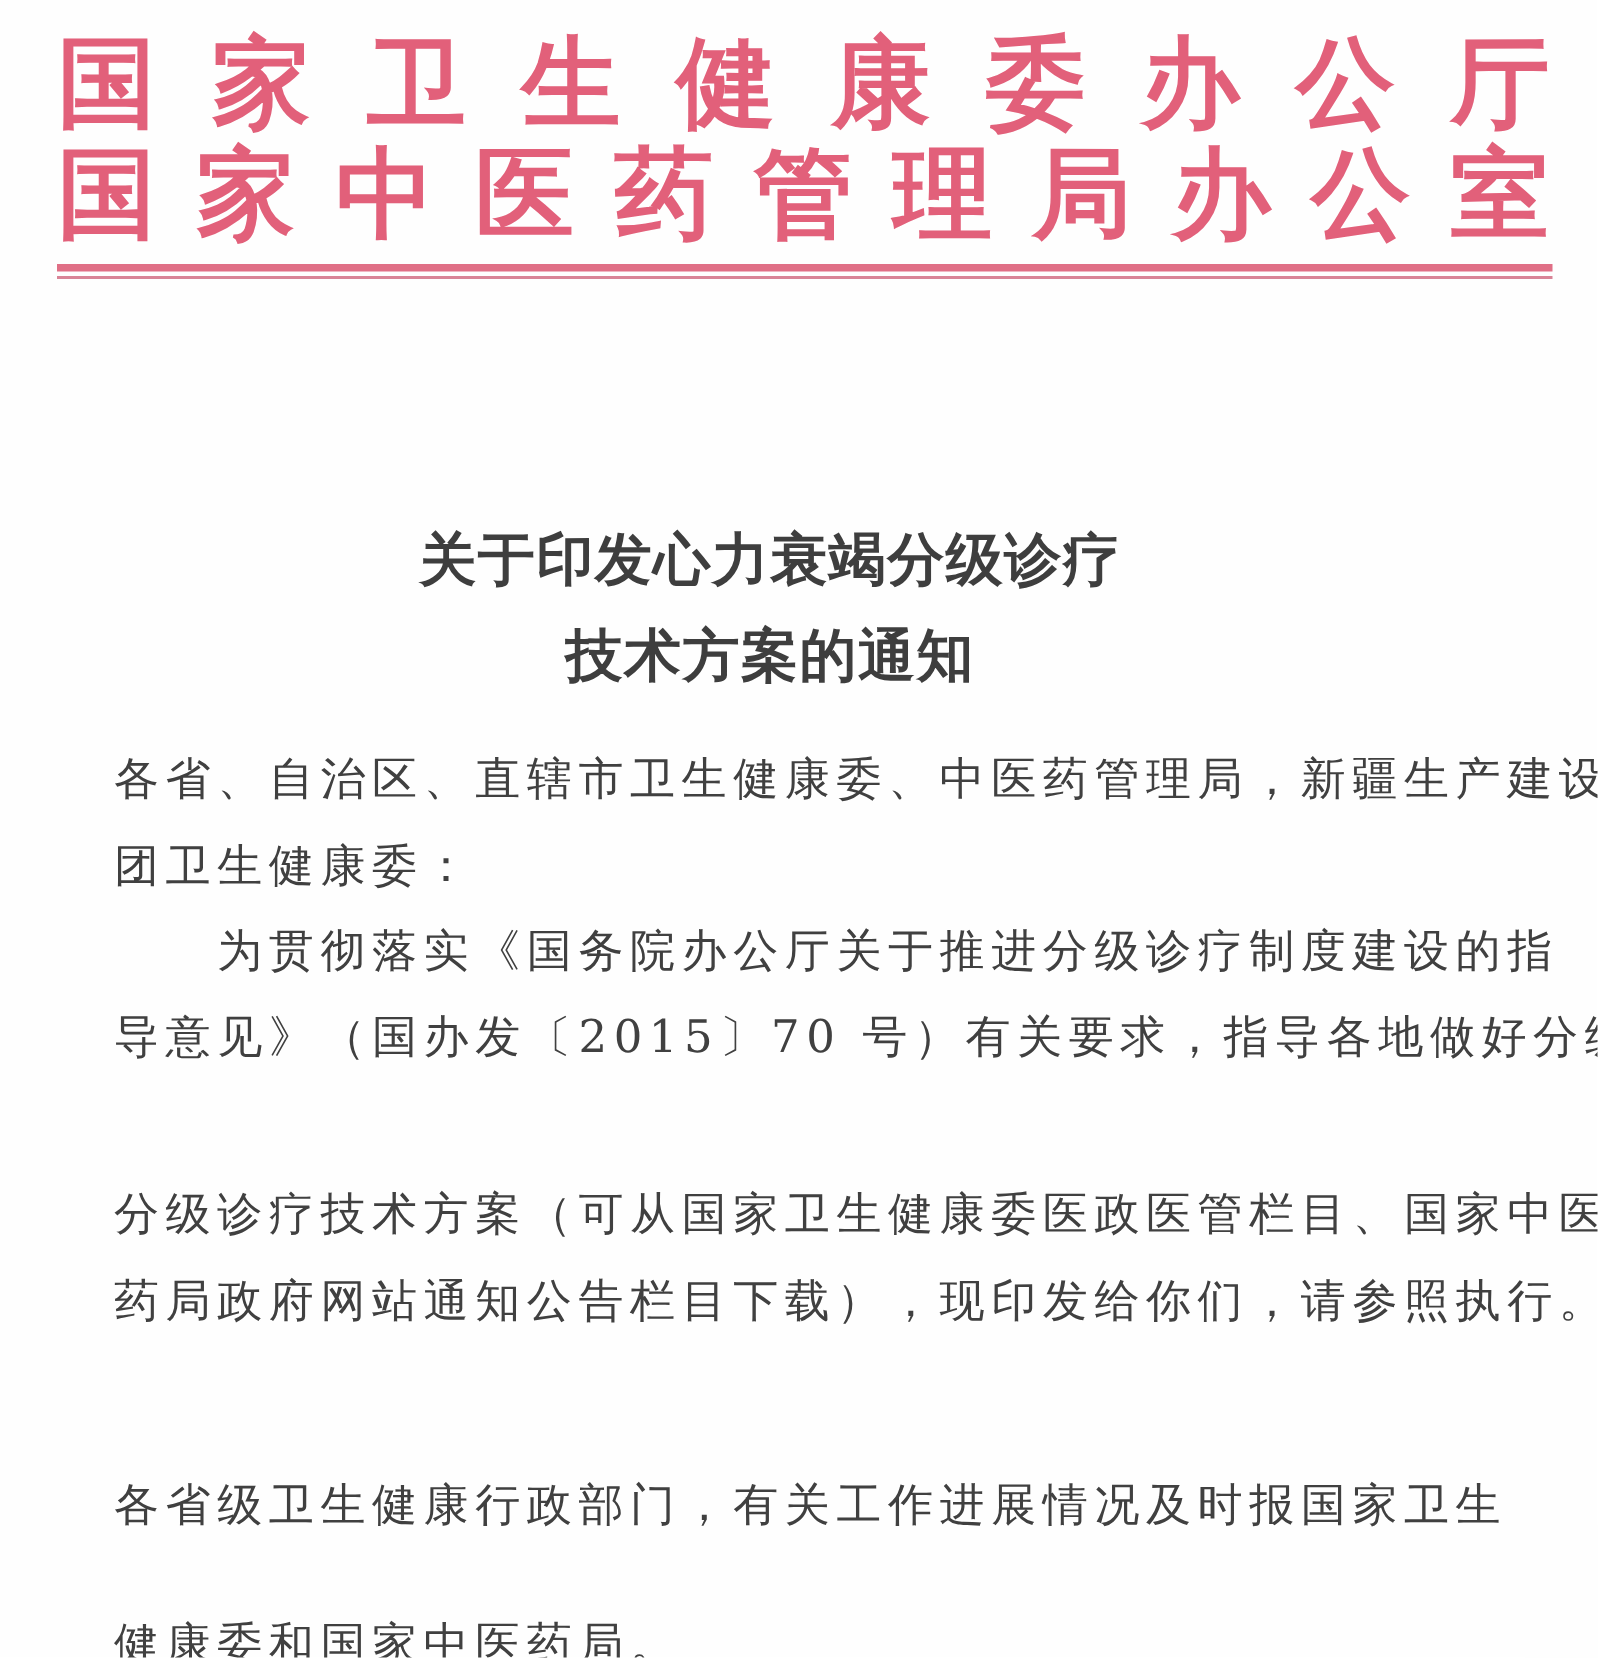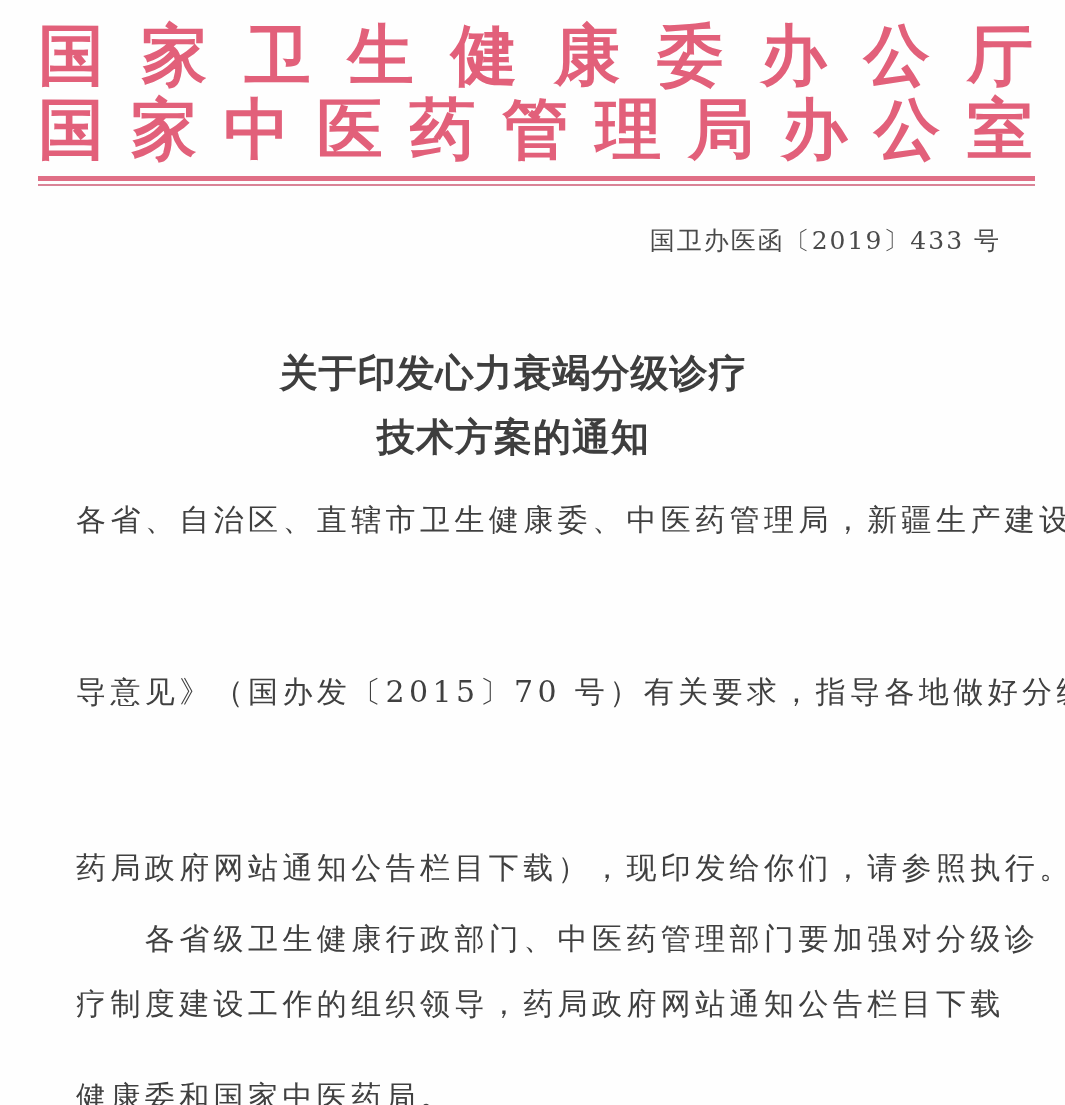--- a/index.html
+++ b/index.html
@@ -114,25 +114,26 @@
     <span>理</span>
     <span>局</span>
     <span>办</span>
     <span>公</span>
     <span>室</span>
   </div>
 
   <div class="rule-thick"></div>
   <div class="rule-thin"></div>
 
-  <div class="doc-number">国卫办医函〔2019〕433 号</div>
 
   <div class="title l1">关于印发心力衰竭分级诊疗</div>
   <div class="title l2">技术方案的通知</div>
 
   <div class="body-text" style="top:505px;">各省、自治区、直辖市卫生健康委、中医药管理局，新疆生产建设兵</div>
+  <div class="body-text" style="top:563px;">团卫生健康委：</div>
+  <div class="body-text" style="top:620px;">　　为贯彻落实《国务院办公厅关于推进分级诊疗制度建设的指</div>
   <div class="body-text" style="top:677px;">导意见》（国办发〔2015〕70 号）有关要求，指导各地做好分级诊疗</div>
+  <div class="body-text" style="top:795px;">分级诊疗技术方案（可从国家卫生健康委医政医管栏目、国家中医</div>
   <div class="body-text" style="top:853px;">药局政府网站通知公告栏目下载），现印发给你们，请参照执行。</div>
-  <div class="body-text" style="top:924px;">　　各省级卫生健康行政部门、中医药管理部门要加强对分级诊</div>
-  <div class="body-text" style="top:989px;">疗制度建设工作的组织领导，药局政府网站通知公告栏目下载</div>
+  <div class="body-text" style="top:989px;">各省级卫生健康行政部门，有关工作进展情况及时报国家卫生</div>
   <div class="body-text" style="top:1049px;margin-top:33px;">健康委和国家中医药局。</div>
 
 </div>
 
 </body></html>

